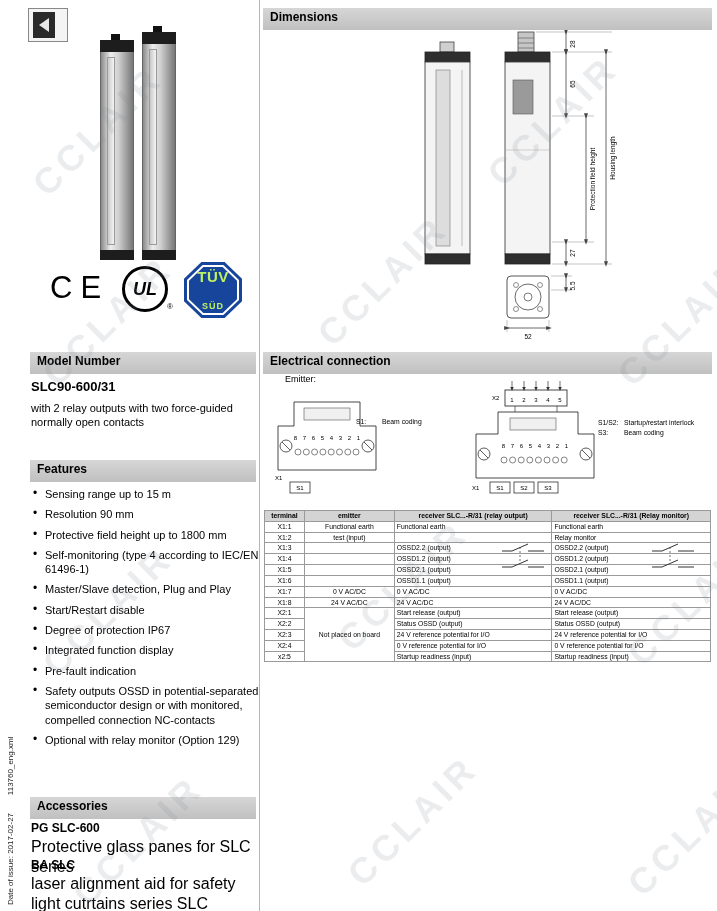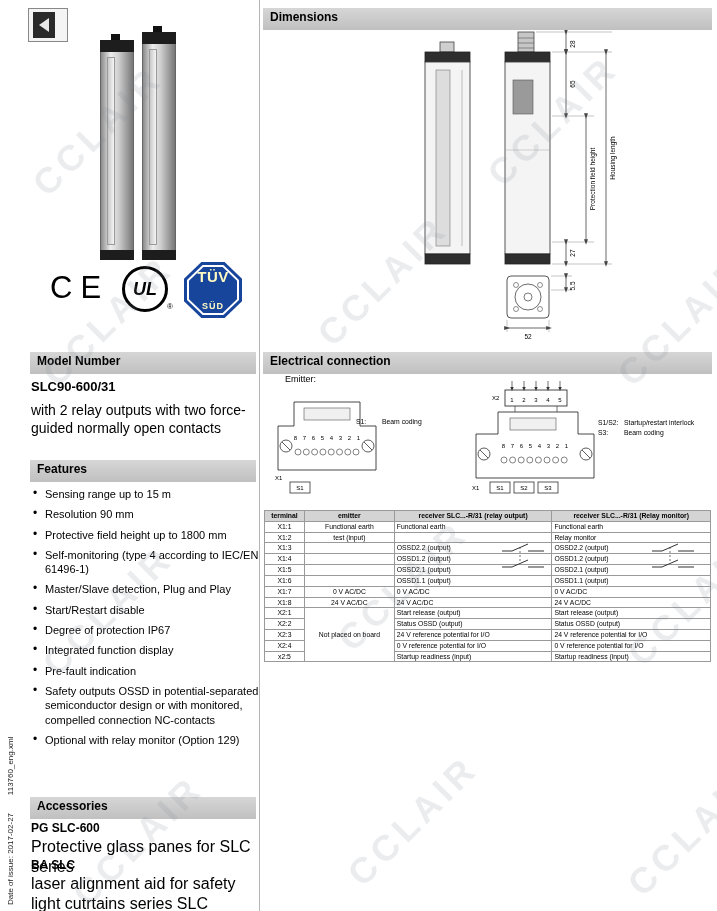--- a/index.html
+++ b/index.html
@@ -37,27 +37,27 @@
 
   .ce-mark { position:absolute; left:50px; top:270px; font-size:31px; letter-spacing:8px; font-weight:400; }
   .ul-mark { position:absolute; left:122px; top:266px; width:46px; height:46px; border:3px solid #000;
              border-radius:50%; display:flex; align-items:center; justify-content:center;
              font-weight:bold; font-style:italic; font-size:18px; }
   .ul-reg { position:absolute; right:-8px; bottom:-2px; font-size:8px; font-style:normal; font-weight:normal; }
   .tuv { position:absolute; left:184px; top:262px; width:58px; height:56px; }
   .oct { position:absolute; clip-path:polygon(30% 0,70% 0,100% 30%,100% 70%,70% 100%,30% 100%,0 70%,0 30%); }
   .tuv .o1 { inset:0; background:#17459c; }
   .tuv .o2 { inset:3px; background:#fff; }
-  .tuv .o3 { inset:5px; background:#17459c; color:#fef9c3; display:flex; flex-direction:column;
+  .tuv .o3 { inset:5px; background:#17459c; color:#bef264; display:flex; flex-direction:column;
              align-items:center; justify-content:center; line-height:1; }
   .tuv .t1 { font-size:15px; font-weight:bold; letter-spacing:0.5px; }
   .tuv .t2 { font-size:9px; font-weight:bold; margin-top:18px; letter-spacing:1px; }
 
   .model-name { position:absolute; left:31px; top:379px; font-size:13px; font-weight:bold; }
-  .model-desc { position:absolute; left:31px; top:401px; width:226px; font-size:14px; line-height:1.3; }
+  .model-desc { position:absolute; left:31px; top:401px; width:226px; font-size:11px; line-height:1.3; }
 
   .features { position:absolute; left:31px; top:487px; width:228px; list-style:none; z-index:2; }
   .features li { position:relative; font-size:11px; line-height:1.3; padding-left:14px; margin-bottom:6px; }
   .features li::before { content:"•"; position:absolute; left:2px; top:-1px; font-size:12px; }
 
   .acc-name { position:absolute; left:31px; font-size:12px; font-weight:bold;text-align:center; }
   .acc-desc { position:absolute; left:31px; width:226px; font-size:16px; line-height:1.25; }
 
   
   .conn-label { position:absolute; font-size:9px; }

